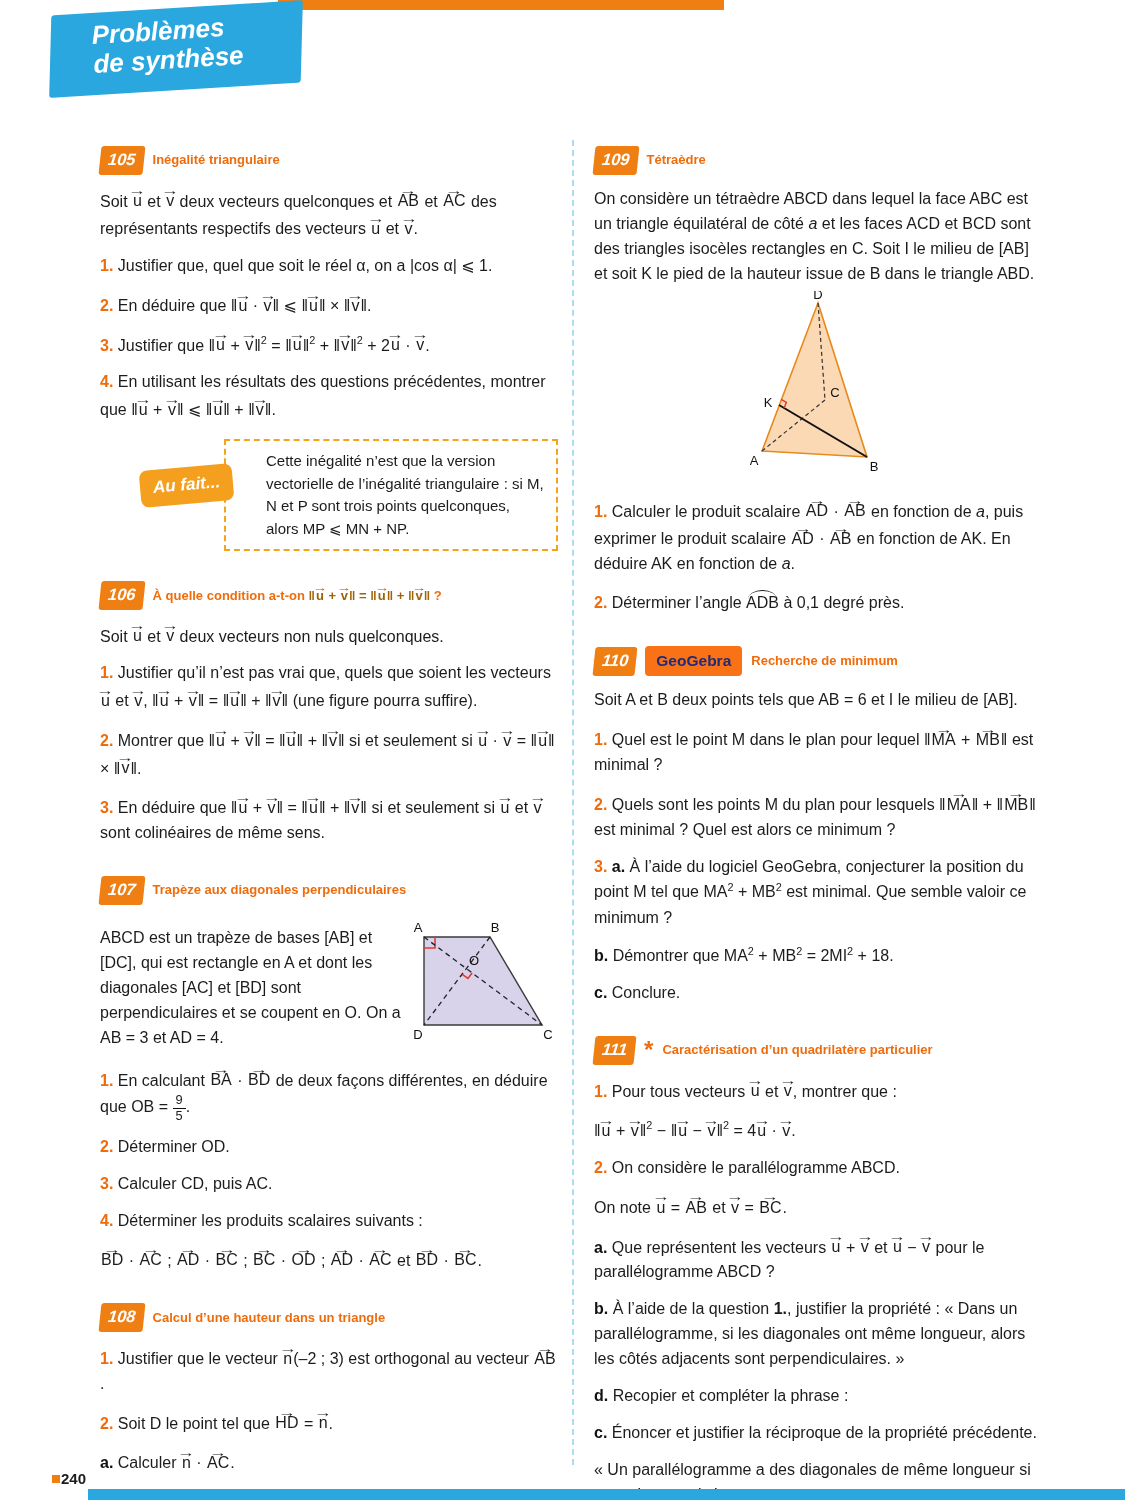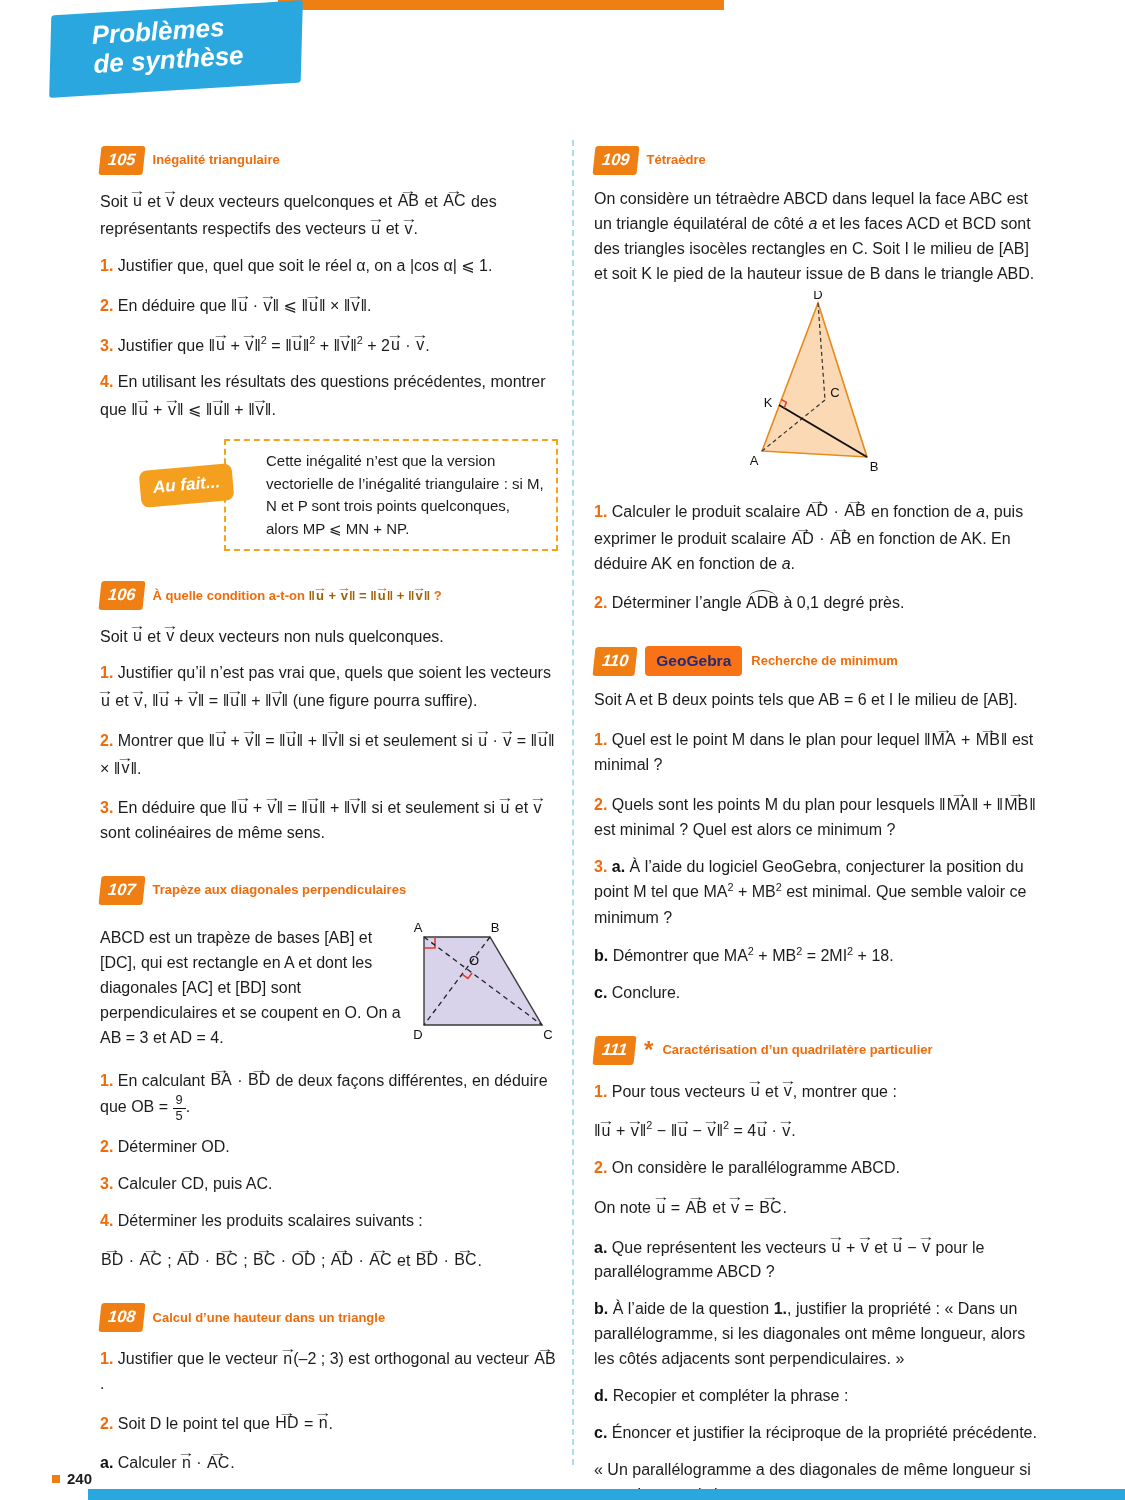--- a/index.html
+++ b/index.html
@@ -71,21 +71,21 @@
   }
   .aufait-text{font-size:15px;line-height:1.5}
 
   
   .fig107{display:flex;gap:4px;align-items:center}
   .fig107 .introtext{width:302px}
   .figlabel{font-size:13px;fill:#111;font-family:"Liberation Sans",sans-serif}
   .fig109wrap{margin:4px 0 10px 138px}
 
   
-  .pagenum{position:absolute;left:52px;bottom:13px;display:flex;align-items:center;gap:7px;font-weight:700;font-size:15px}
+  .pagenum{position:absolute;left:52px;bottom:13px;display:flex;align-items:center;gap:1px;font-weight:700;font-size:15px}
   .pagenum .sq{width:8px;height:8px;background:#f07f13}
   .bottombar{position:absolute;left:88px;right:0;bottom:0;height:11px;background:#29a7de}
 </style>
 </head>
 <body>
 
 <div class="topbar-orange"></div>
 <div class="ribbon">
   <div class="ribbon-text">
     <div>Problèmes</div>

